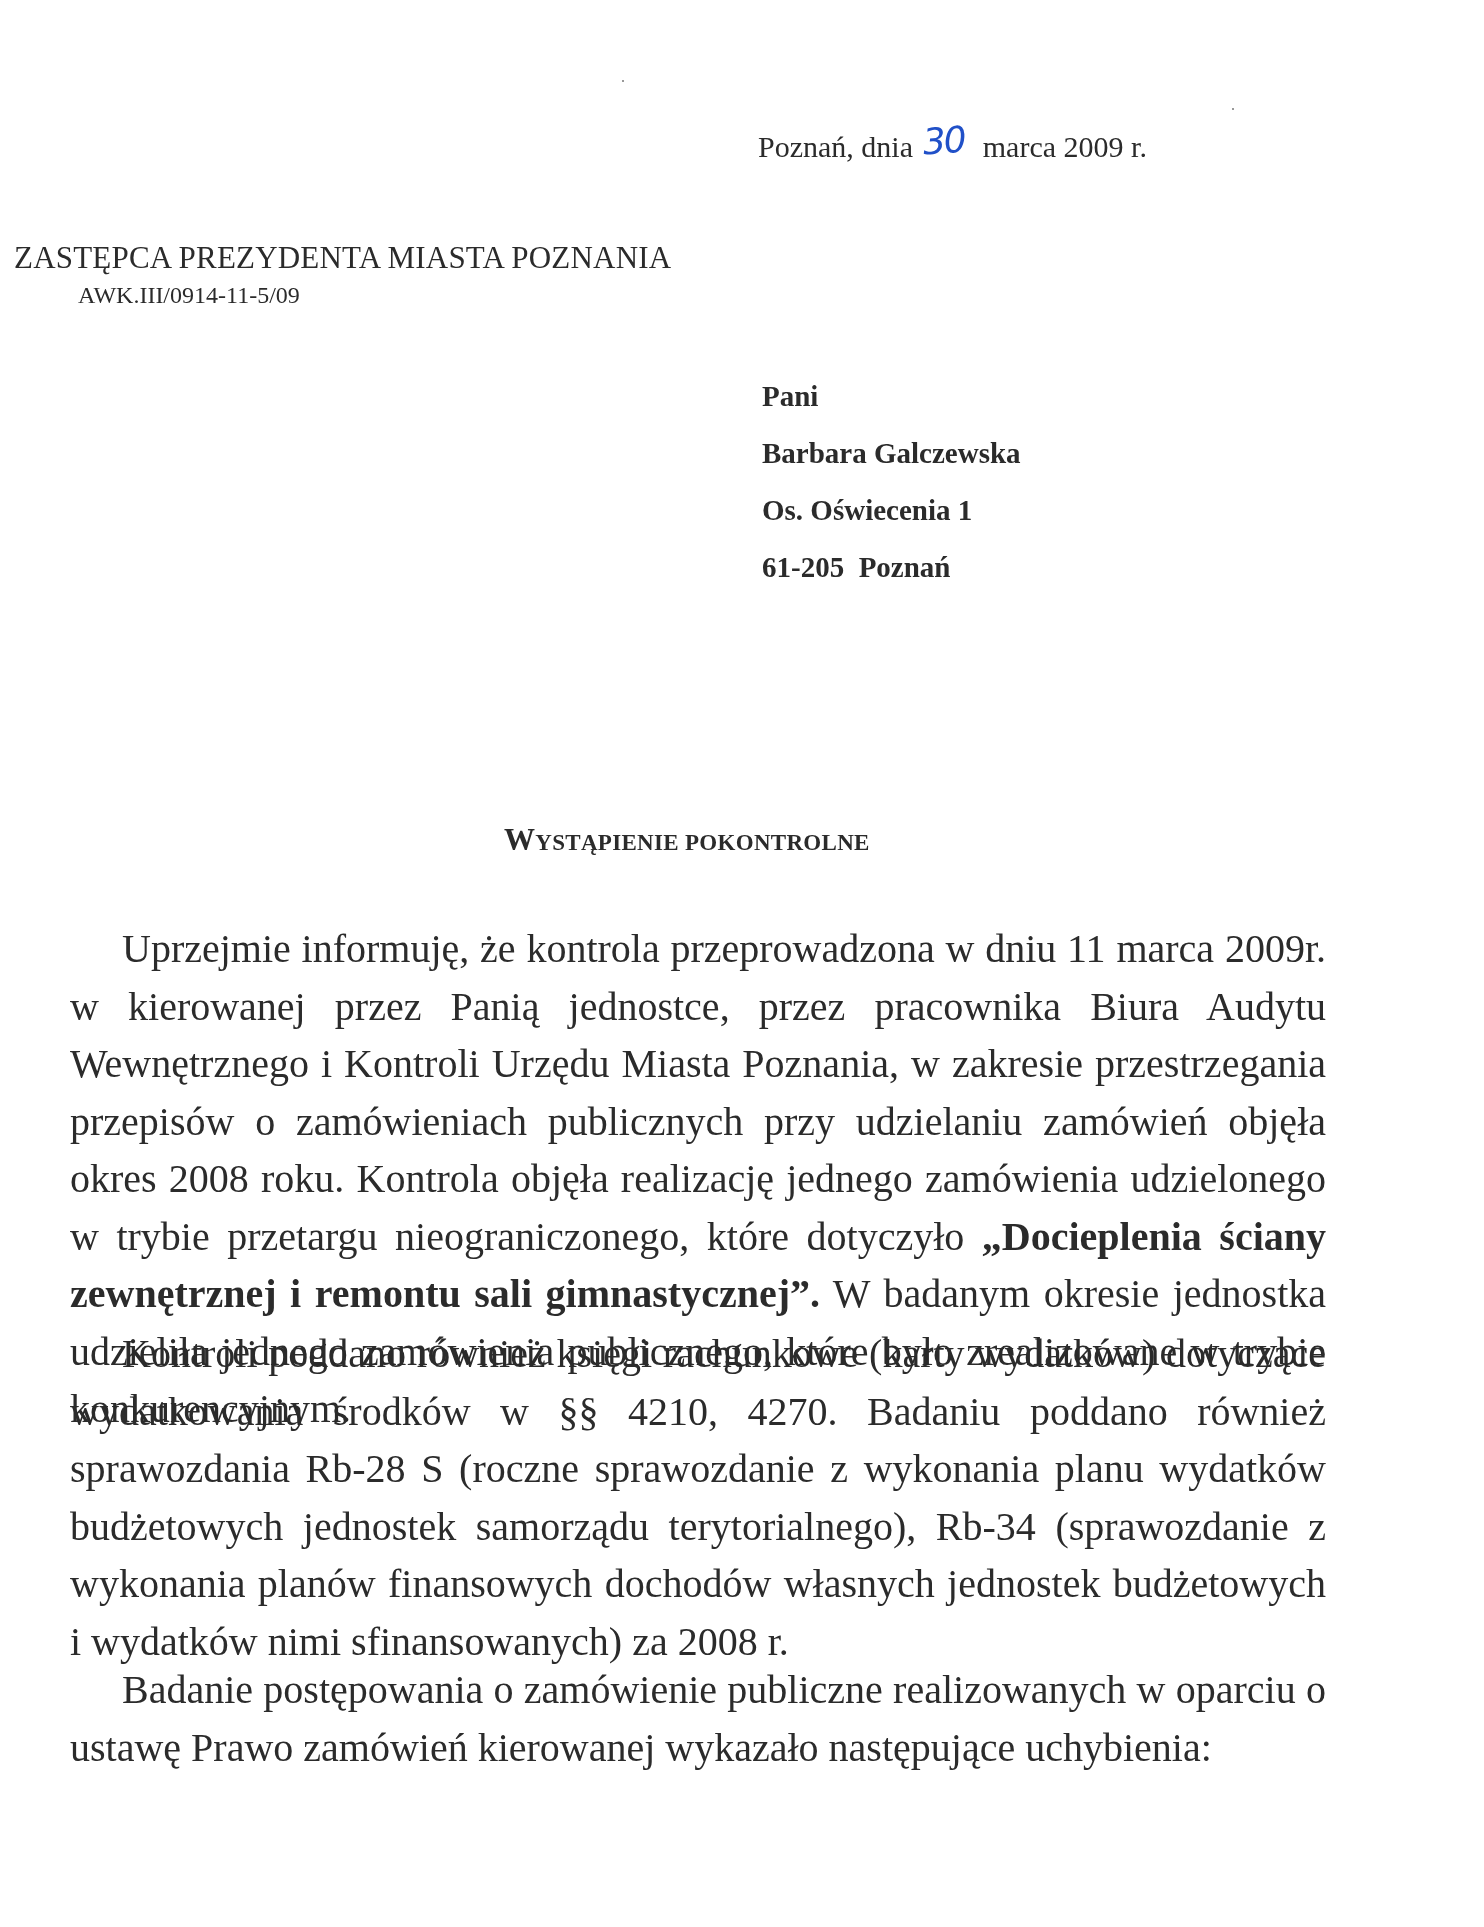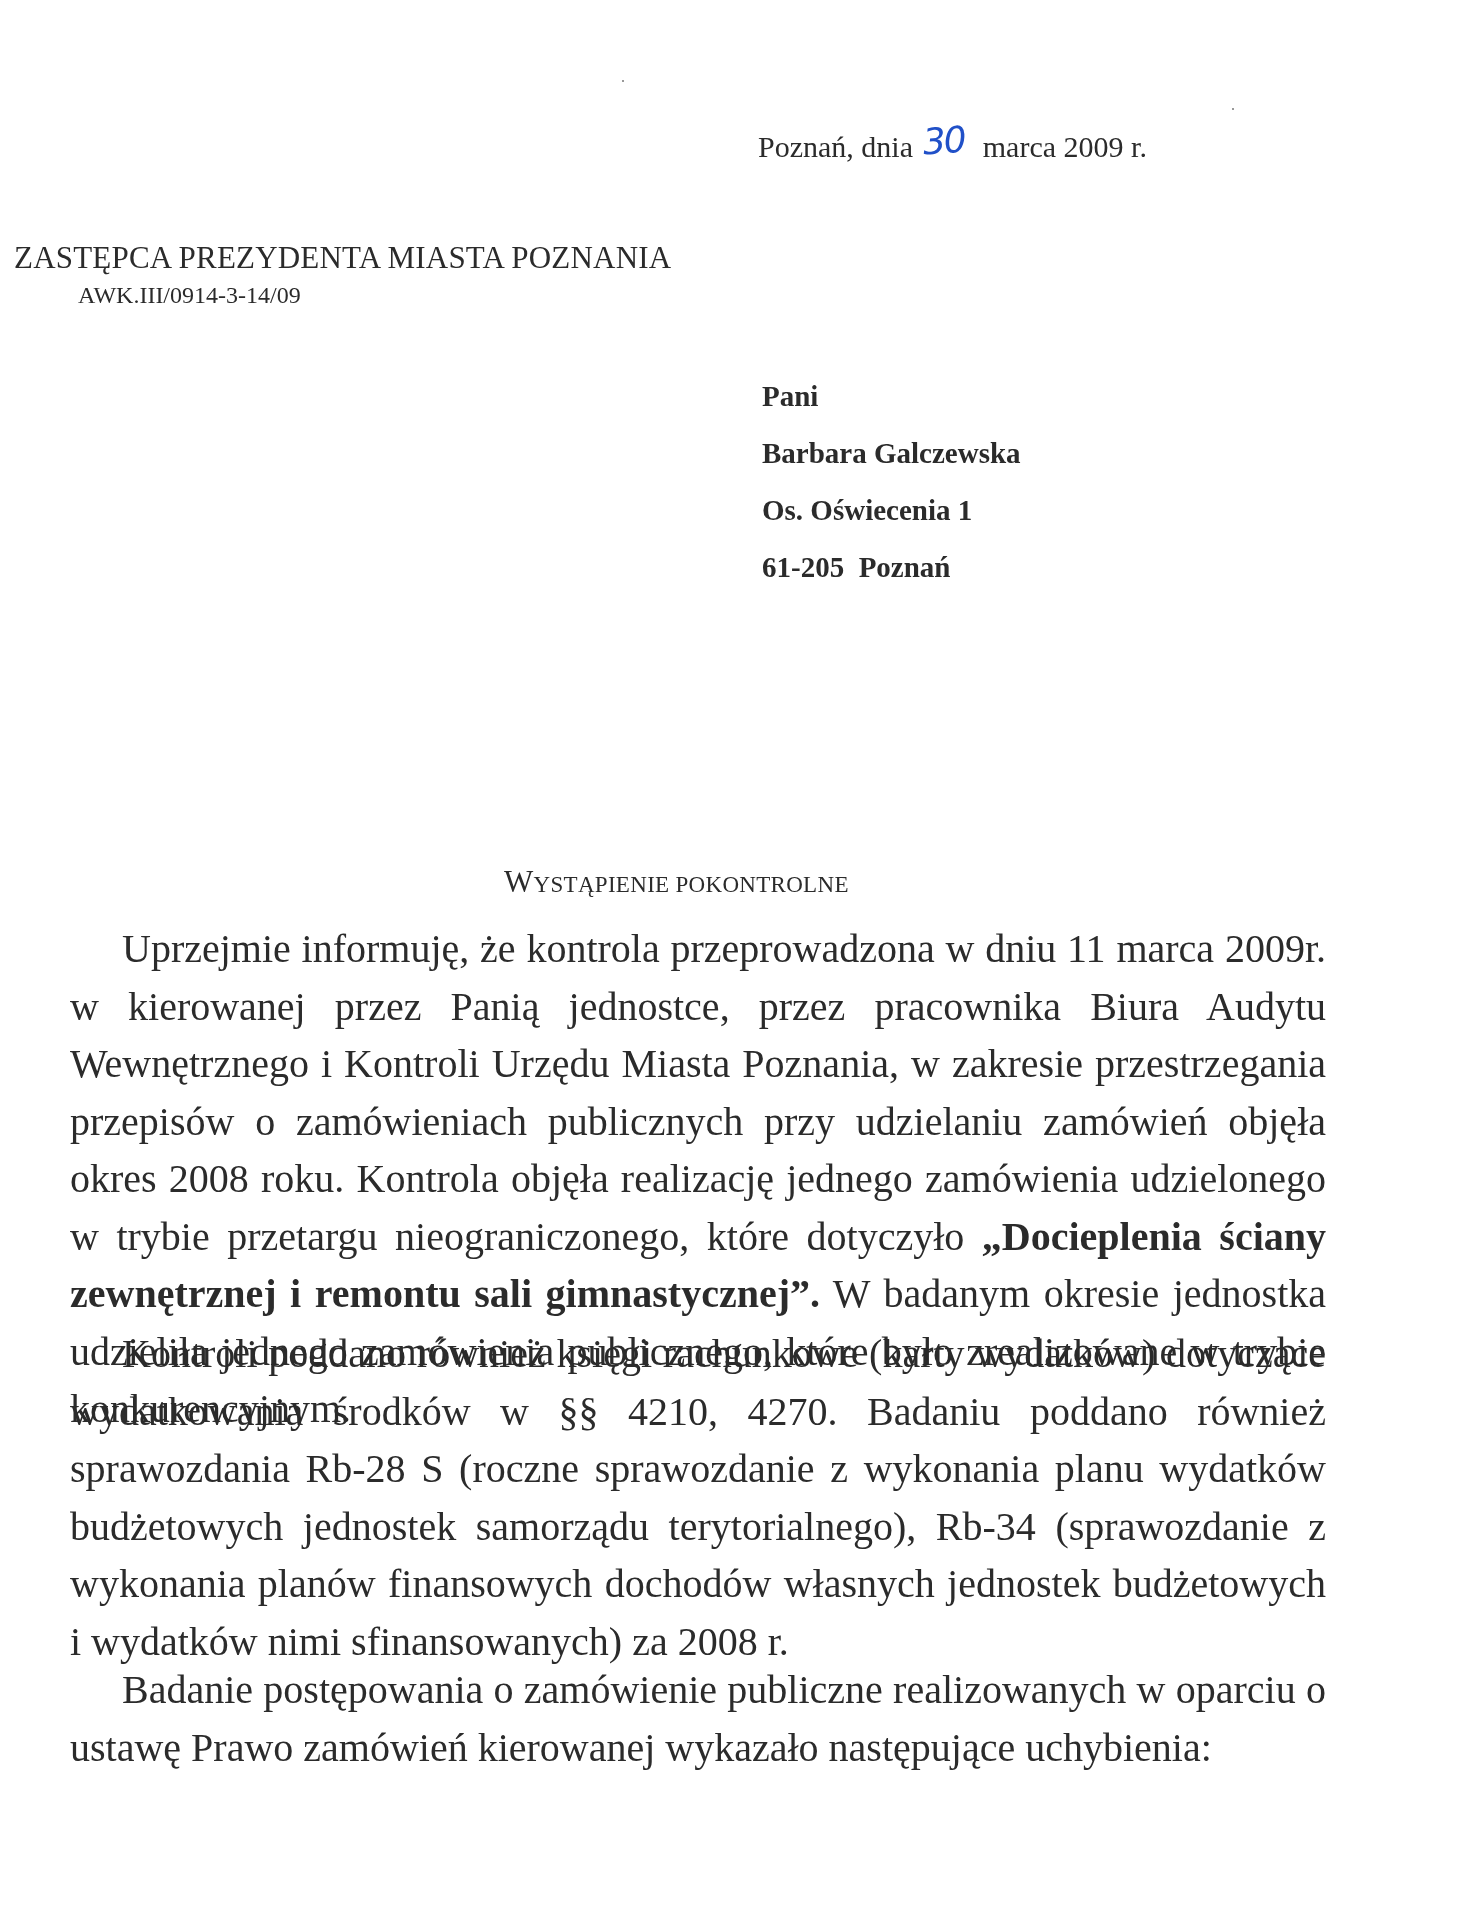--- a/index.html
+++ b/index.html
@@ -64,24 +64,23 @@
     .addressee div {
       height: 57px;
       line-height: 40px;
       white-space: pre;
     }
     .doc-title {
       position: absolute;
       left: 504px;
       top: 822px;
       font-size: 23px;
-      font-weight: normal;
+      font-weight: bold;
       white-space: nowrap;
       letter-spacing: 0.3px;
-      margin-top: 42px;
     }
     .doc-title .cap { font-size: 31px; }
     .body {
       position: absolute;
       left: 70px;
       width: 1256px;
       font-size: 40px;
       line-height: 57.5px;
       text-align: justify;
     }
@@ -102,21 +101,21 @@
 <div class="page">
 
   <span class="speck" style="left:622px; top:80px;"></span>
   <span class="speck" style="left:1232px; top:108px;"></span>
 
   <div class="date-line">
     <span>Poznań, dnia</span><span class="hand">30</span><span>marca 2009 r.</span>
   </div>
 
   <div class="sender">ZASTĘPCA PREZYDENTA MIASTA POZNANIA</div>
-  <div class="ref">AWK.III/0914-3-14/09</div>
+  <div class="ref">AWK.III/0914-11-5/09</div>
 
   <div class="addressee">
     <div>Pani</div>
     <div>Barbara Galczewska</div>
     <div>Os. Oświecenia 1</div>
     <div>61-205  Poznań</div>
   </div>
 
   <div class="doc-title">
     <span class="cap">W</span><span>YSTĄPIENIE POKONTROLNE</span>

